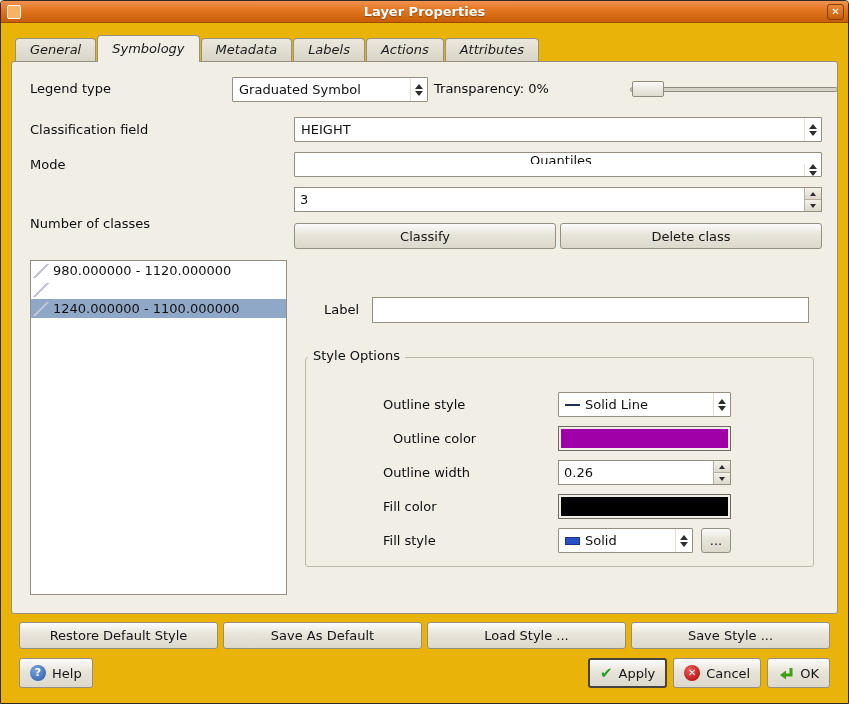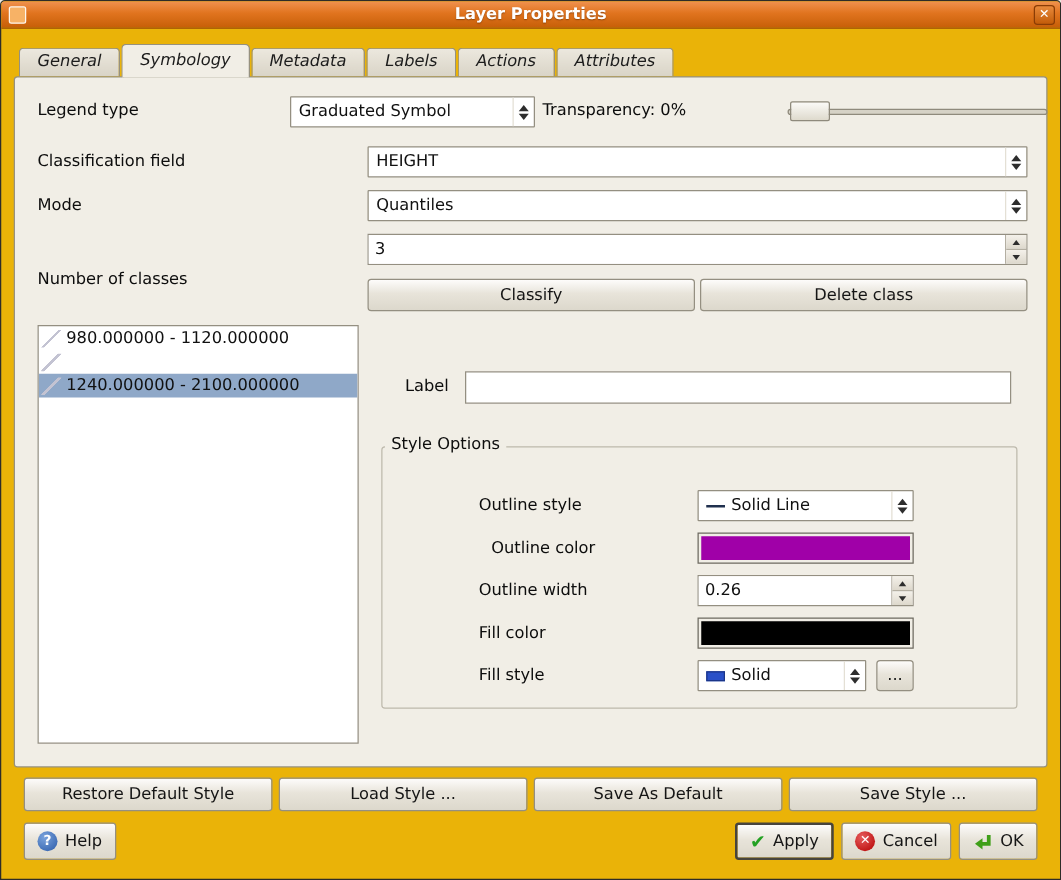--- a/index.html
+++ b/index.html
@@ -179,21 +179,21 @@
     <span class="lbl" style="left:18px; top:60px;">Classification field</span>
     <div class="combo" style="left:282px; top:55px; width:528px;">
       <span class="combo-text">HEIGHT</span>
       <span class="combo-arrows">
         <i class="tri-up"></i>
         <i class="tri-down"></i>
       </span>
     </div>
 
     <span class="lbl" style="left:18px; top:95px;">Mode</span>
-    <div class="combo" style="left:282px; top:90px; width:528px;">
+    <div class="combo" style="left:282px; top:90px; width:528px;flex-direction:column;">
       <span class="combo-text">Quantiles</span>
       <span class="combo-arrows">
         <i class="tri-up"></i>
         <i class="tri-down"></i>
       </span>
     </div>
 
     <span class="lbl" style="left:18px; top:130px;margin-top:24px;">Number of classes</span>
     <div class="spin" style="left:282px; top:125px; width:528px;">
       <input value="3" style="">
@@ -213,21 +213,21 @@
     <div class="class-list">
       <div class="class-row">
         <span class="class-sym"></span>
         <span>980.000000 - 1120.000000</span>
       </div>
       <div class="class-row">
         <span class="class-sym"></span>
       </div>
       <div class="class-row" style="background: rgb(143, 168, 200);">
         <span class="class-sym"></span>
-        <span>1240.000000 - 2100.000000</span>
+        <span>1240.000000 - 1100.000000</span>
       </div>
     </div>
 
     <span class="lbl" style="left:312px; top:240px;">Label</span>
     <input class="text-input" style="position: absolute; left: 360px; top: 235px; width: 437px; height: 26px; border: 1px solid rgb(148, 143, 129); background: rgb(255, 255, 255); padding: 0px 5px; font: 13px &quot;DejaVu Sans&quot;, &quot;Liberation Sans&quot;, sans-serif;" value="">
 
     <div class="group">
       <span class="group-title">Style Options</span>
 
       <span class="lbl" style="left:77px; top:39px;">Outline style</span>
@@ -271,22 +271,22 @@
           <i class="tri-up"></i>
           <i class="tri-down"></i>
         </span>
       </div>
       <div class="btn" style="position:absolute; left:395px; top:170px; width:30px; height:25px;">...</div>
     </div>
   </div>
 
   <div class="style-buttons">
     <div class="btn">Restore Default Style</div>
+    <div class="btn">Save As Default</div>
     <div class="btn">Load Style ...</div>
-    <div class="btn">Save As Default</div>
     <div class="btn">Save Style ...</div>
   </div>
 
   <div class="footer">
     <div class="btn">
       <span class="icon-circle help-circle">?</span>
       <span>Help</span>
     </div>
     <div class="spacer"></div>
     <div class="btn btn-default">

